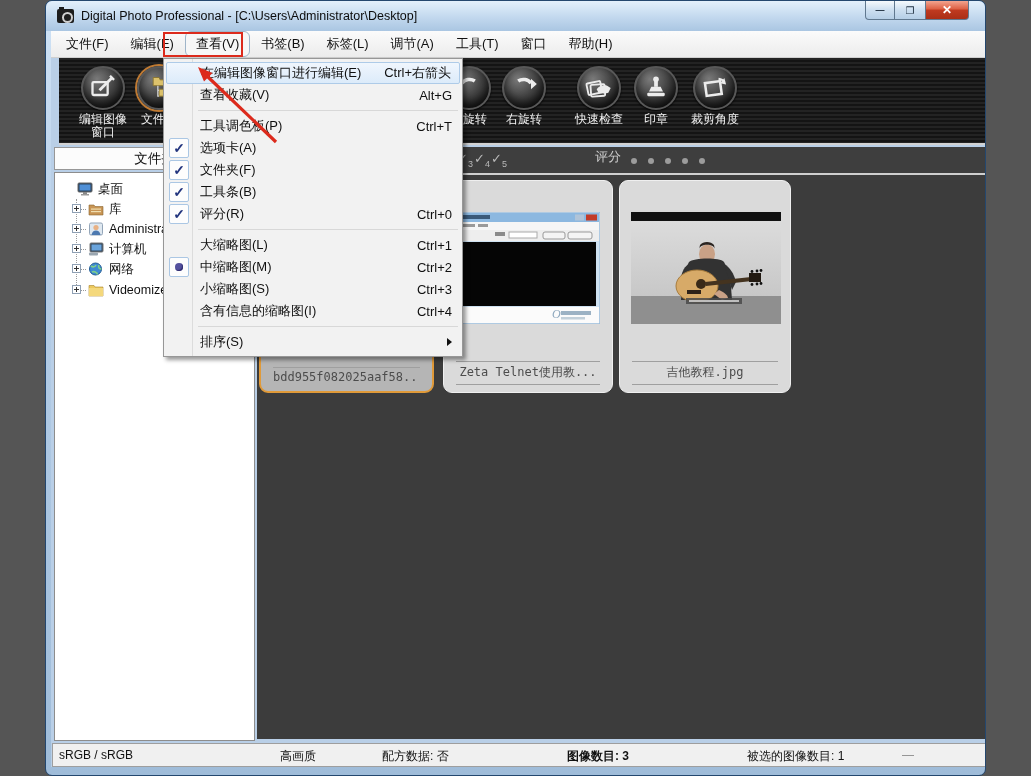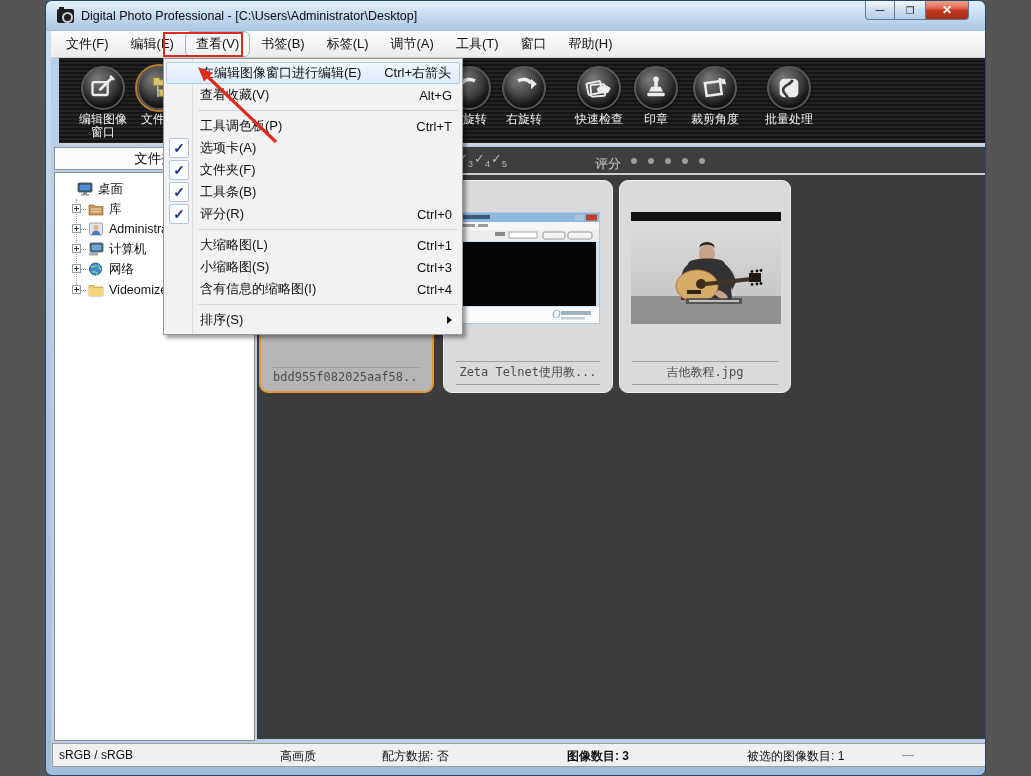--- a/index.html
+++ b/index.html
@@ -53,21 +53,21 @@
   .expander::before{content:"";position:absolute;left:1px;top:3px;width:5px;height:1px;background:#333;}
   .expander::after{content:"";position:absolute;left:3px;top:1px;width:1px;height:5px;background:#333;}
   .tree-stub{position:absolute;left:22px;width:9px;border-top:1px dotted #9a9a9a;}
   .tree-icon{width:16px;height:14px;margin-right:5px;flex:0 0 auto;}
   
   .rating-bar{position:absolute;left:206px;top:116px;width:802px;height:26px;background:#3e3e3e;}
   .chk-group{position:absolute;left:166px;top:4px;display:flex;}
   .chk{width:17px;color:#b9b9b9;font-size:13px;position:relative;}
   .chk .t{color:#b9b9b9;}
   .chk sub{font-size:9px;color:#b9b9b9;}
-  .rating-label{position:absolute;left:338px;top:8px;font-size:13px;color:#cccccc;}
+  .rating-label{position:absolute;left:338px;top:1px;font-size:13px;color:#cccccc;}
   .dots{position:absolute;left:374px;top:11px;display:flex;gap:11px;}
   .dot{width:6px;height:6px;border-radius:50%;background:#9c9c9c;}
   
   .thumb-area{position:absolute;left:206px;top:142px;width:802px;height:566px;background:#3c3c3c;border-top:2px solid #cfcfcf;}
   .vscroll{position:absolute;right:0;top:0;bottom:0;width:13px;background:#f1f1f1;border-left:1px solid #c4c4c4;}
   .vscroll-up{position:absolute;top:2px;left:0;right:0;height:14px;display:flex;align-items:center;justify-content:center;color:#555;font-size:7px;}
   .card{position:absolute;top:5px;height:213px;background:#dadada;border-radius:9px;border:1px solid #efefef;}
   .card.selected{background:#b5b5b5;border:2px solid #e09a39;}
   .thumb-label{position:absolute;left:12px;right:12px;bottom:7px;border-top:1px solid #9f9f9f;border-bottom:1px solid #9f9f9f;
     padding:2px 0 3px;text-align:center;font-family:"DejaVu Sans Mono",monospace;font-size:12px;color:#4c4c4c;white-space:nowrap;overflow:hidden;}
@@ -188,29 +188,20 @@
       </div>
       <div class="tb-btn" style="left:626px;width:60px;">
         <div class="tb-circle">
             <svg viewBox="0 0 24 24">
           <rect x="4" y="7" width="13" height="11" transform="rotate(-8 10 12)" fill="none" stroke="#ececec" stroke-width="2.2"></rect>
           <path d="M15 4 A7 5 0 0 1 20 7" fill="none" stroke="#ececec" stroke-width="1.8"></path>
           <polygon points="20,3.5 21.5,9 16.5,8" fill="#ececec"></polygon>
             </svg>
           </div>
         <div class="tb-label">裁剪角度</div>
-      </div>
-      <div class="tb-btn" style="left:700px;width:60px;">
-        <div class="tb-circle">
-            <svg viewBox="0 0 24 24">
-          <rect x="4" y="4" width="16" height="16" rx="4" fill="#ececec"></rect>
-          <path d="M15 5c-1 4-7 4-8 8s5 5 4 9" fill="none" stroke="#3a3a3a" stroke-width="2.2"></path>
-            </svg>
-          </div>
-        <div class="tb-label">批量处理</div>
       </div>
     </div>
 
     <div class="folders-panel">
       <div class="folders-header">文件夹</div>
       <div class="folders-tree">
         <div class="tree-guide"></div>
 
         <div class="tree-row" style="top:6px;left:22px;">
           <svg class="tree-icon" viewBox="0 0 16 14">
@@ -405,20 +396,25 @@
         <span class="vm-mark check"></span>
         <span>评分(R)</span>
         <span class="vm-short">Ctrl+0</span>
       </div>
       <div class="vm-sep"></div>
       <div class="vm-item">
         <span>大缩略图(L)</span>
         <span class="vm-short">Ctrl+1</span>
       </div>
       <div class="vm-item">
+        <span class="vm-mark radio"></span>
+        <span>中缩略图(M)</span>
+        <span class="vm-short">Ctrl+2</span>
+      </div>
+      <div class="vm-item">
         <span>小缩略图(S)</span>
         <span class="vm-short">Ctrl+3</span>
       </div>
       <div class="vm-item">
         <span>含有信息的缩略图(I)</span>
         <span class="vm-short">Ctrl+4</span>
       </div>
       <div class="vm-sep"></div>
       <div class="vm-item">
         <span>排序(S)</span>

